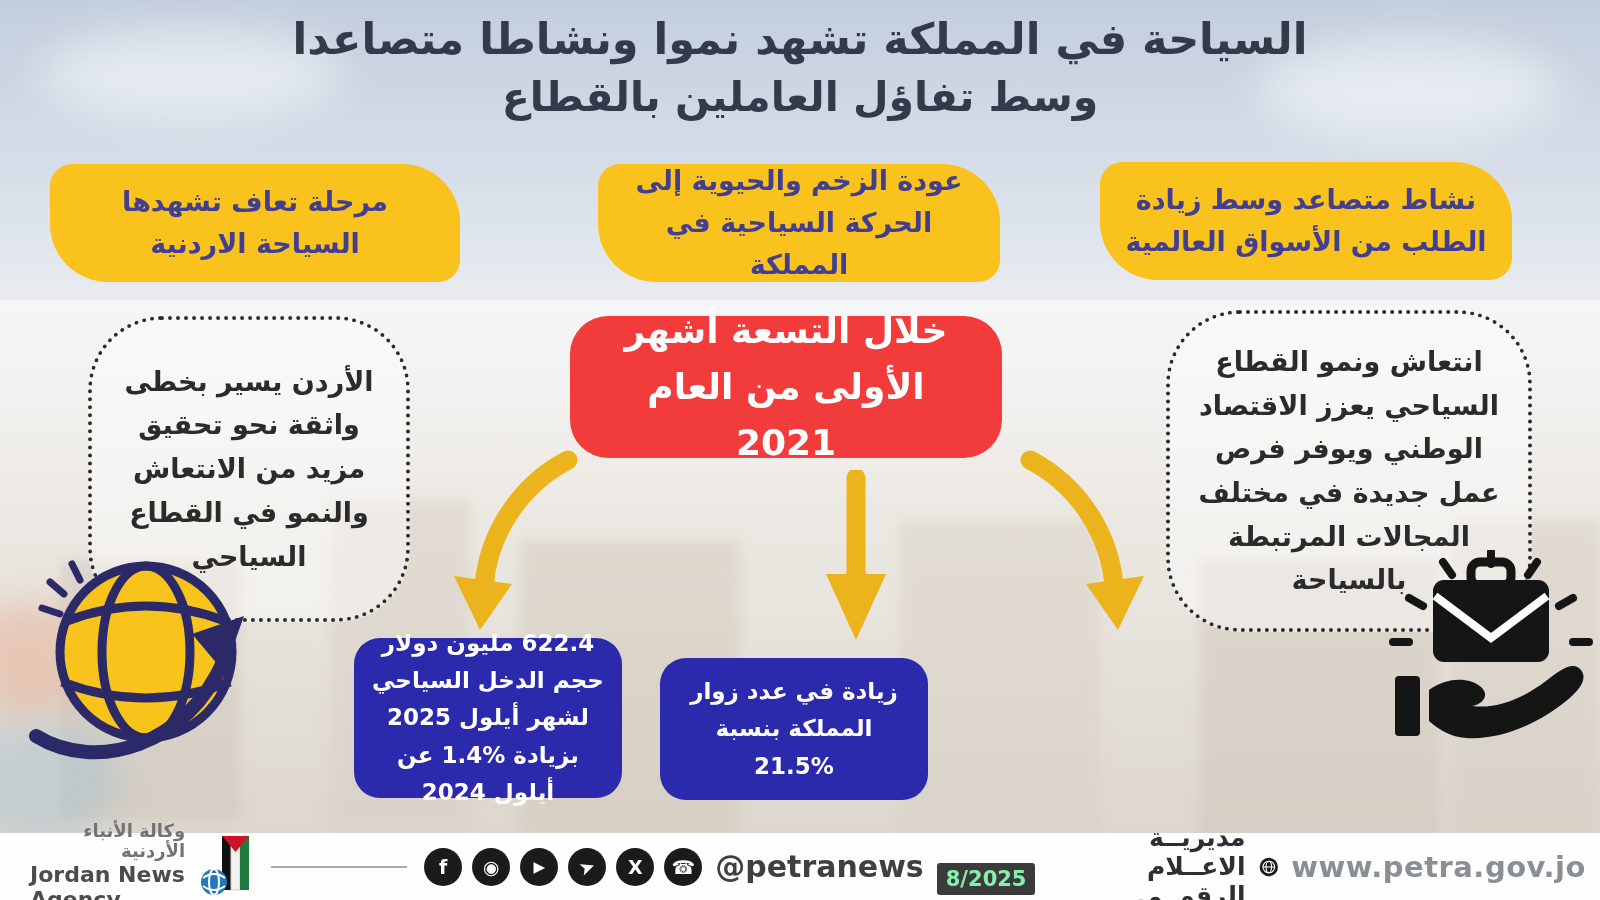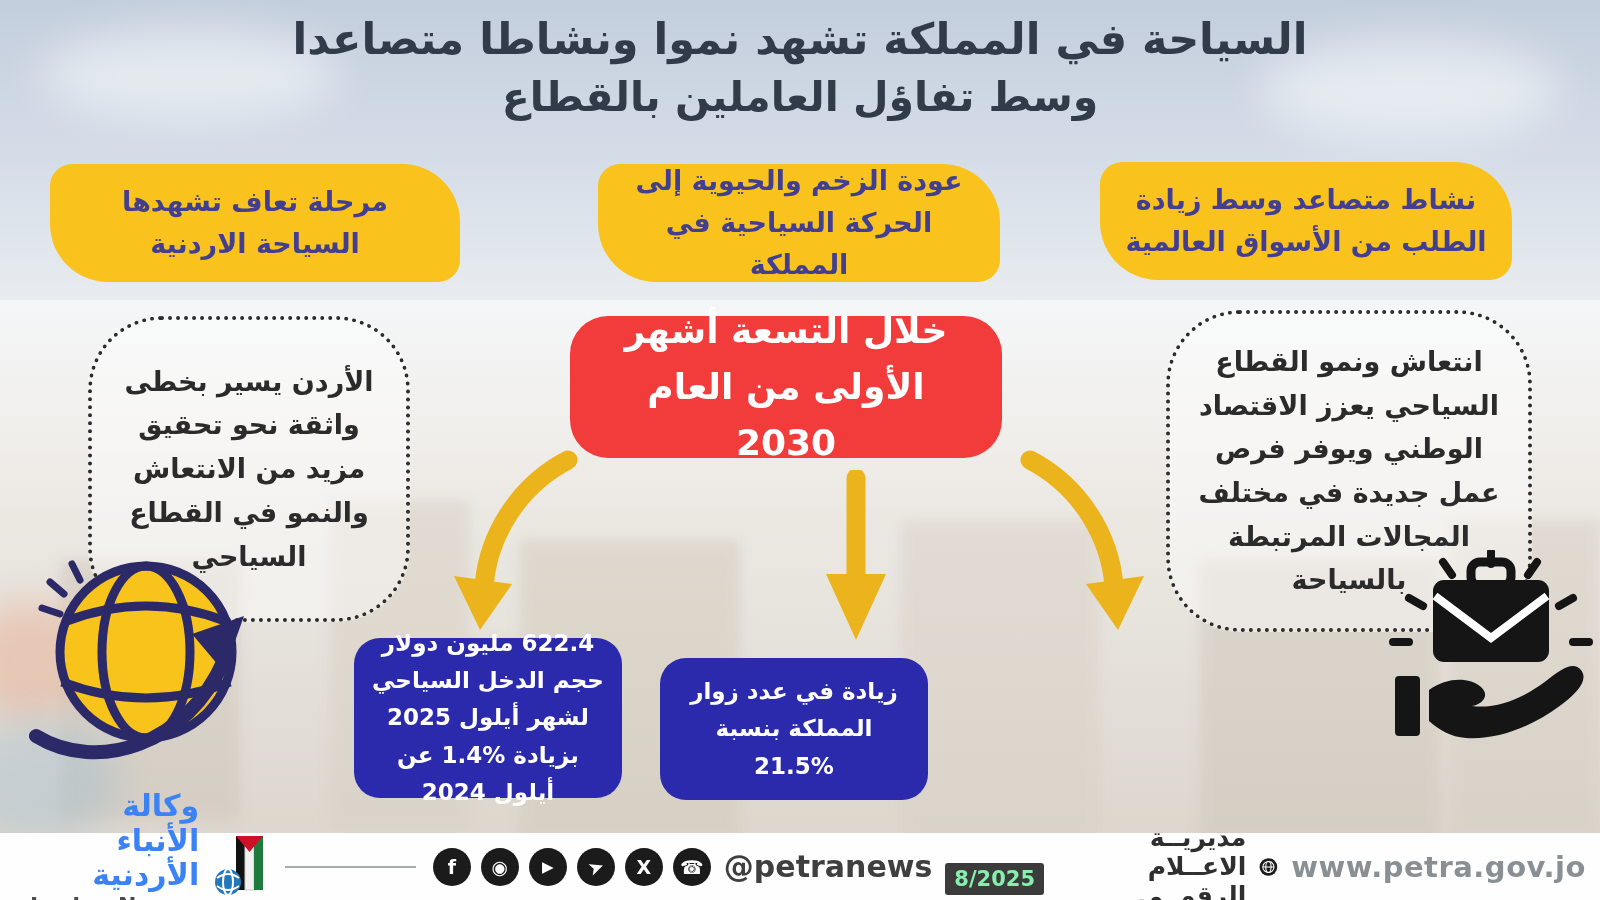--- a/index.html
+++ b/index.html
@@ -58,21 +58,21 @@
     font-size:23px;line-height:1.62;display:flex;align-items:center;justify-content:center;
     text-align:center;padding:12px 16px;box-sizing:border-box;}
   .st1{left:354px;top:638px;width:268px;height:160px;}
   .st2{left:660px;top:658px;width:268px;height:142px;}
   .st3{left:970px;top:638px;width:270px;height:162px;}
 
   
   .footer{position:absolute;left:0;right:0;bottom:0;height:67px;background:#fefefe;
     display:flex;align-items:center;padding:0 14px 0 30px;box-sizing:border-box;gap:13px;}
   .agency{display:flex;flex-direction:column;align-items:flex-end;line-height:1.15;}
-  .agency .a-ar{color:#3b82f6;font-weight:700;font-size:30px;}
+  .agency .a-ar{color:#737373;font-weight:700;font-size:18px;}
   .agency .a-en{color:#4c4c4c;font-weight:700;font-size:22px;}
   .divline{width:222px;height:2px;background:#a8abaf;margin:0 4px;}
   .socials{display:flex;gap:10px;align-items:center;}
   .sicon{width:38px;height:38px;border-radius:50%;background:#1b1b1b;color:#fff;display:flex;
     align-items:center;justify-content:center;font-size:19px;font-weight:700;}
   .handle{color:#3f3f3f;font-weight:700;font-size:30px;}
   .badge{background:#3b3b3b;color:#86efac;font-weight:700;font-size:21px;padding:4px 9px;border-radius:3px;margin-top:24px;}
   .dirc{color:#2f2f2f;font-weight:700;font-size:25px;}
   .url{color:#8a8f94;font-weight:600;font-size:29px;letter-spacing:.5px;}
   .flaglogo{display:flex;align-items:flex-end;}
@@ -111,21 +111,21 @@
   </div>
 
   <div class="bubble bub-left ar">
     <span>الأردن يسير بخطى واثقة نحو تحقيق مزيد من الانتعاش والنمو في القطاع السياحي</span>
   </div>
   <div class="bubble bub-right ar">
     <span>انتعاش ونمو القطاع السياحي يعزز الاقتصاد الوطني ويوفر فرص عمل جديدة في مختلف المجالات المرتبطة بالسياحة</span>
   </div>
 
   <div class="redbox ar">
-    <span>خلال التسعة أشهر الأولى من العام 2030</span>
+    <span>خلال التسعة أشهر الأولى من العام 2021</span>
   </div>
 
   <svg class="abs" style="left:440px;top:448px;" width="150" height="185" viewBox="0 0 150 185">
     <path d="M128 12 C 78 38, 48 88, 44 138" stroke="#ECB41C" stroke-width="19" fill="none" stroke-linecap="round"></path>
     <polygon points="40,182 14,128 72,136" fill="#ECB41C"></polygon>
   </svg>
   <svg class="abs" style="left:808px;top:470px;" width="95" height="175" viewBox="0 0 95 175">
     <path d="M48 8 L48 112" stroke="#ECB41C" stroke-width="19" fill="none" stroke-linecap="round"></path>
     <polygon points="48,170 18,104 78,104" fill="#ECB41C"></polygon>
   </svg>

